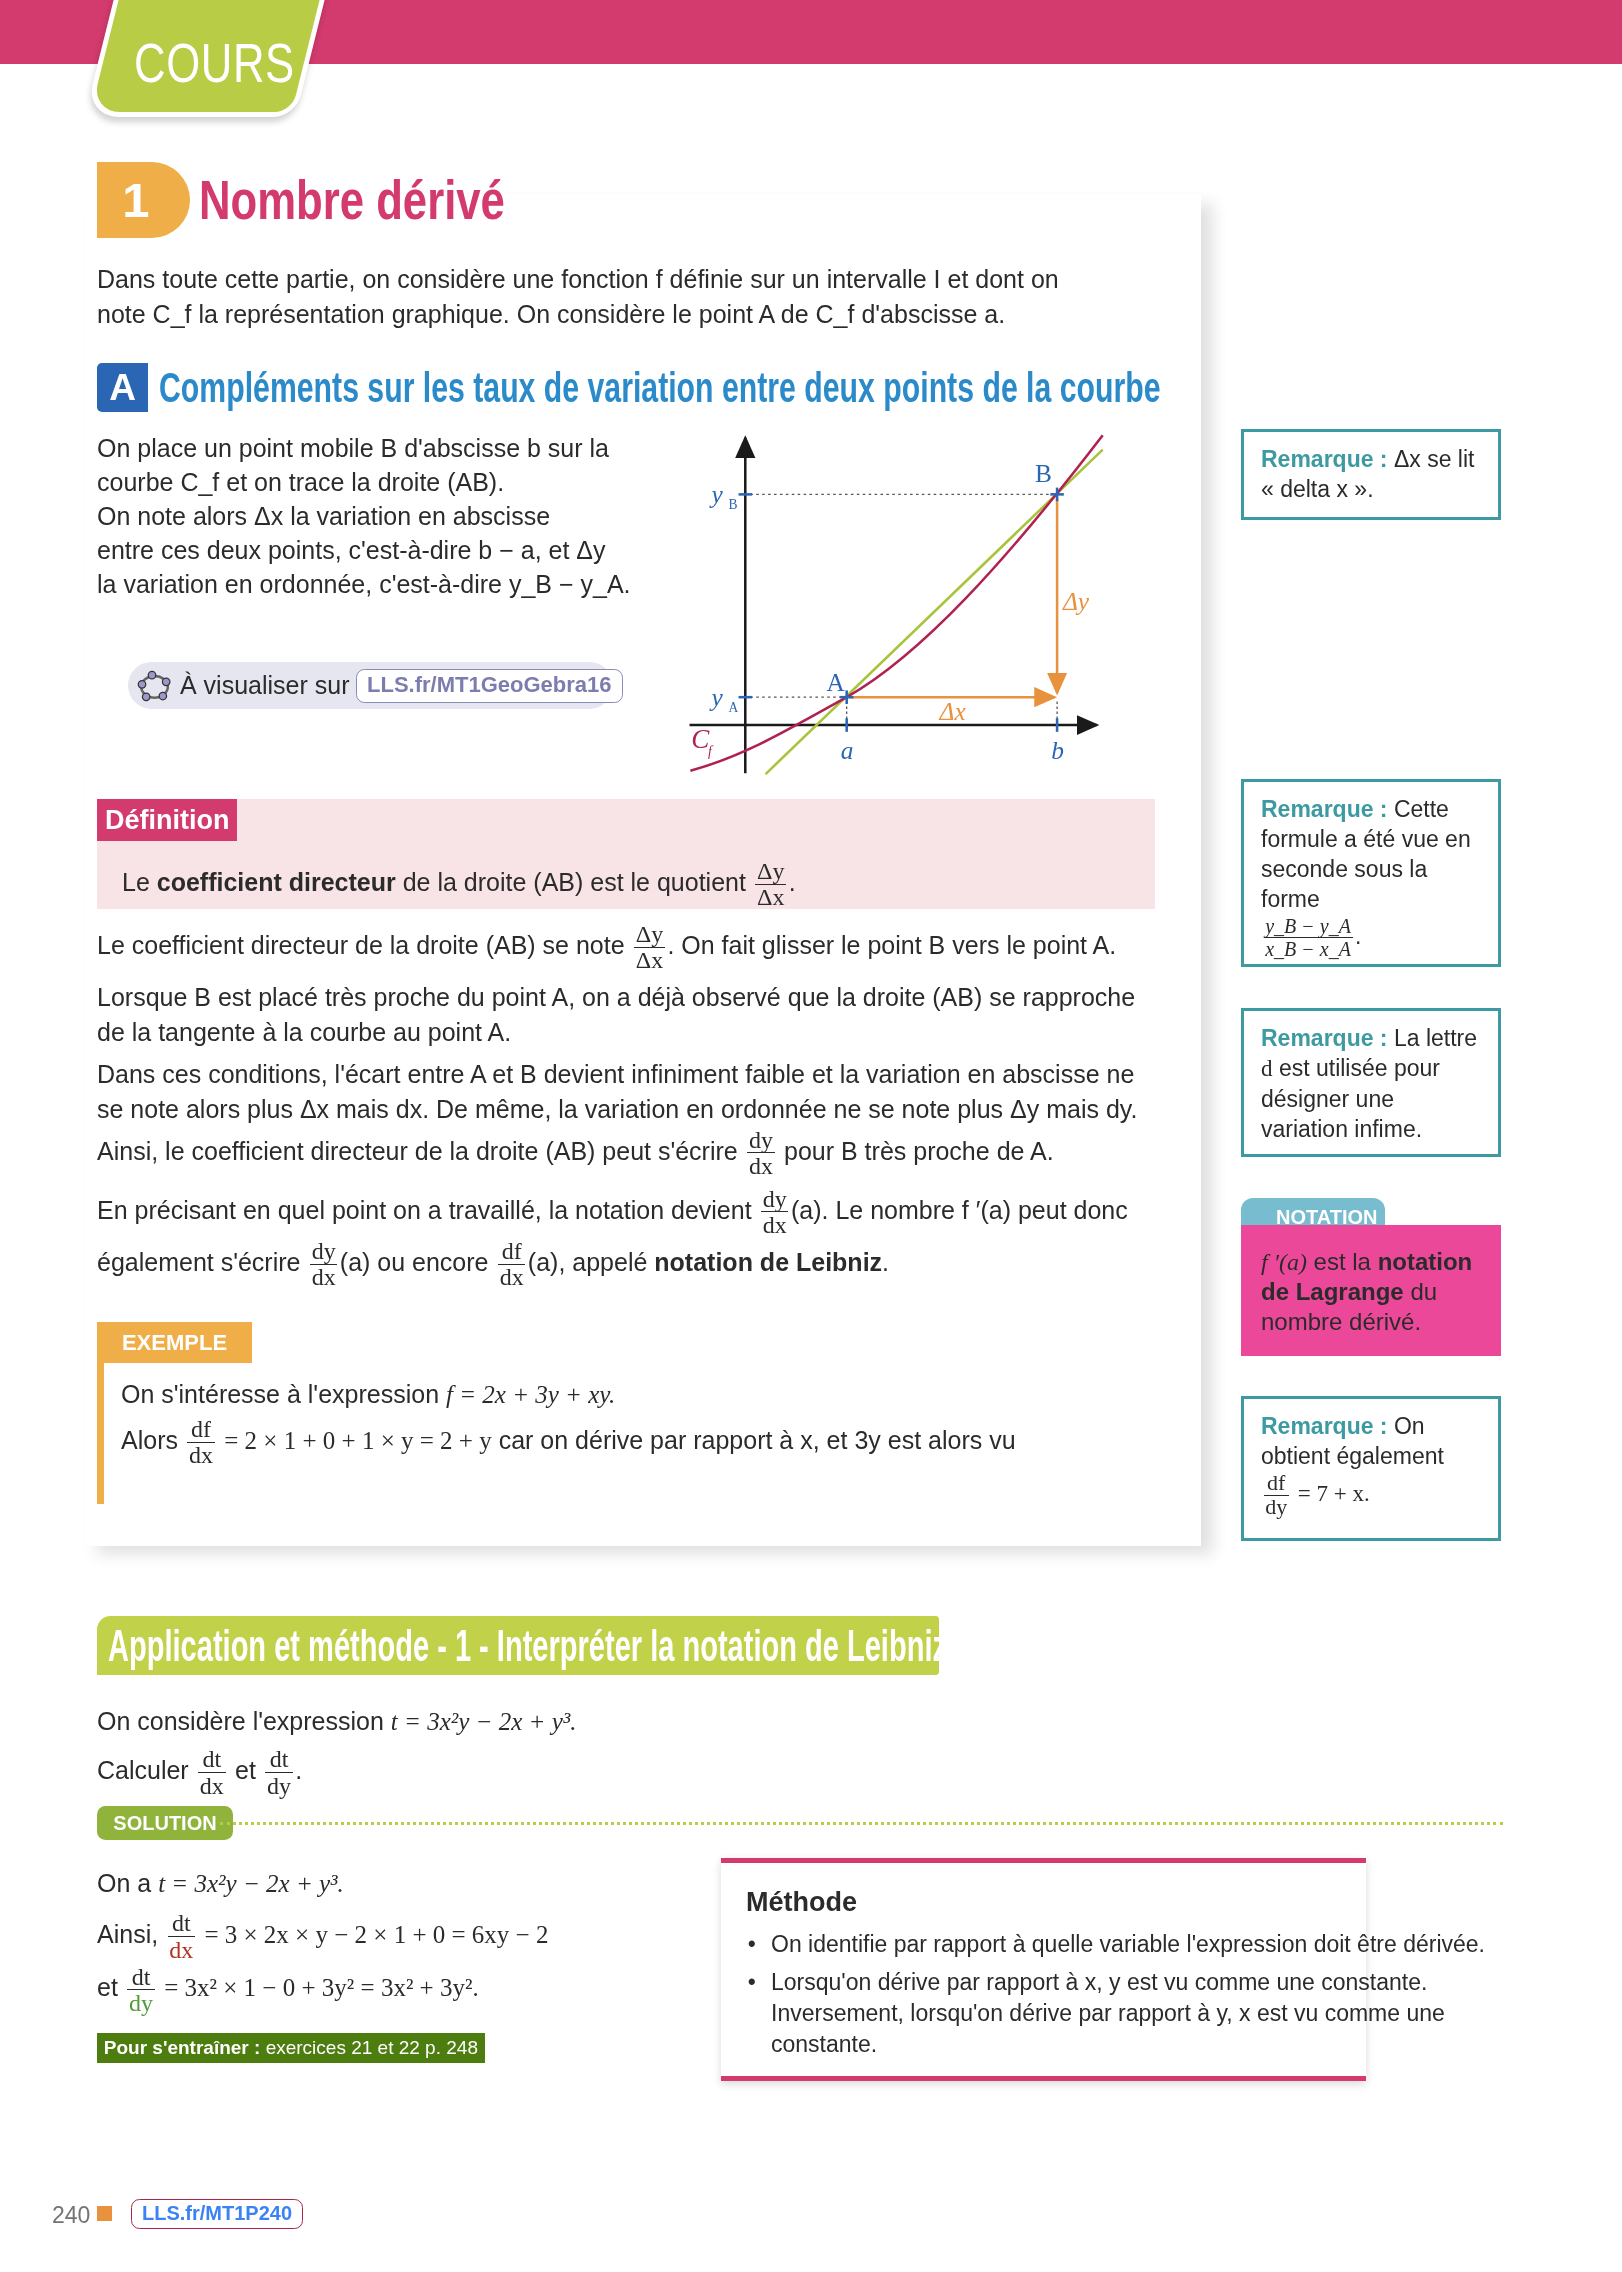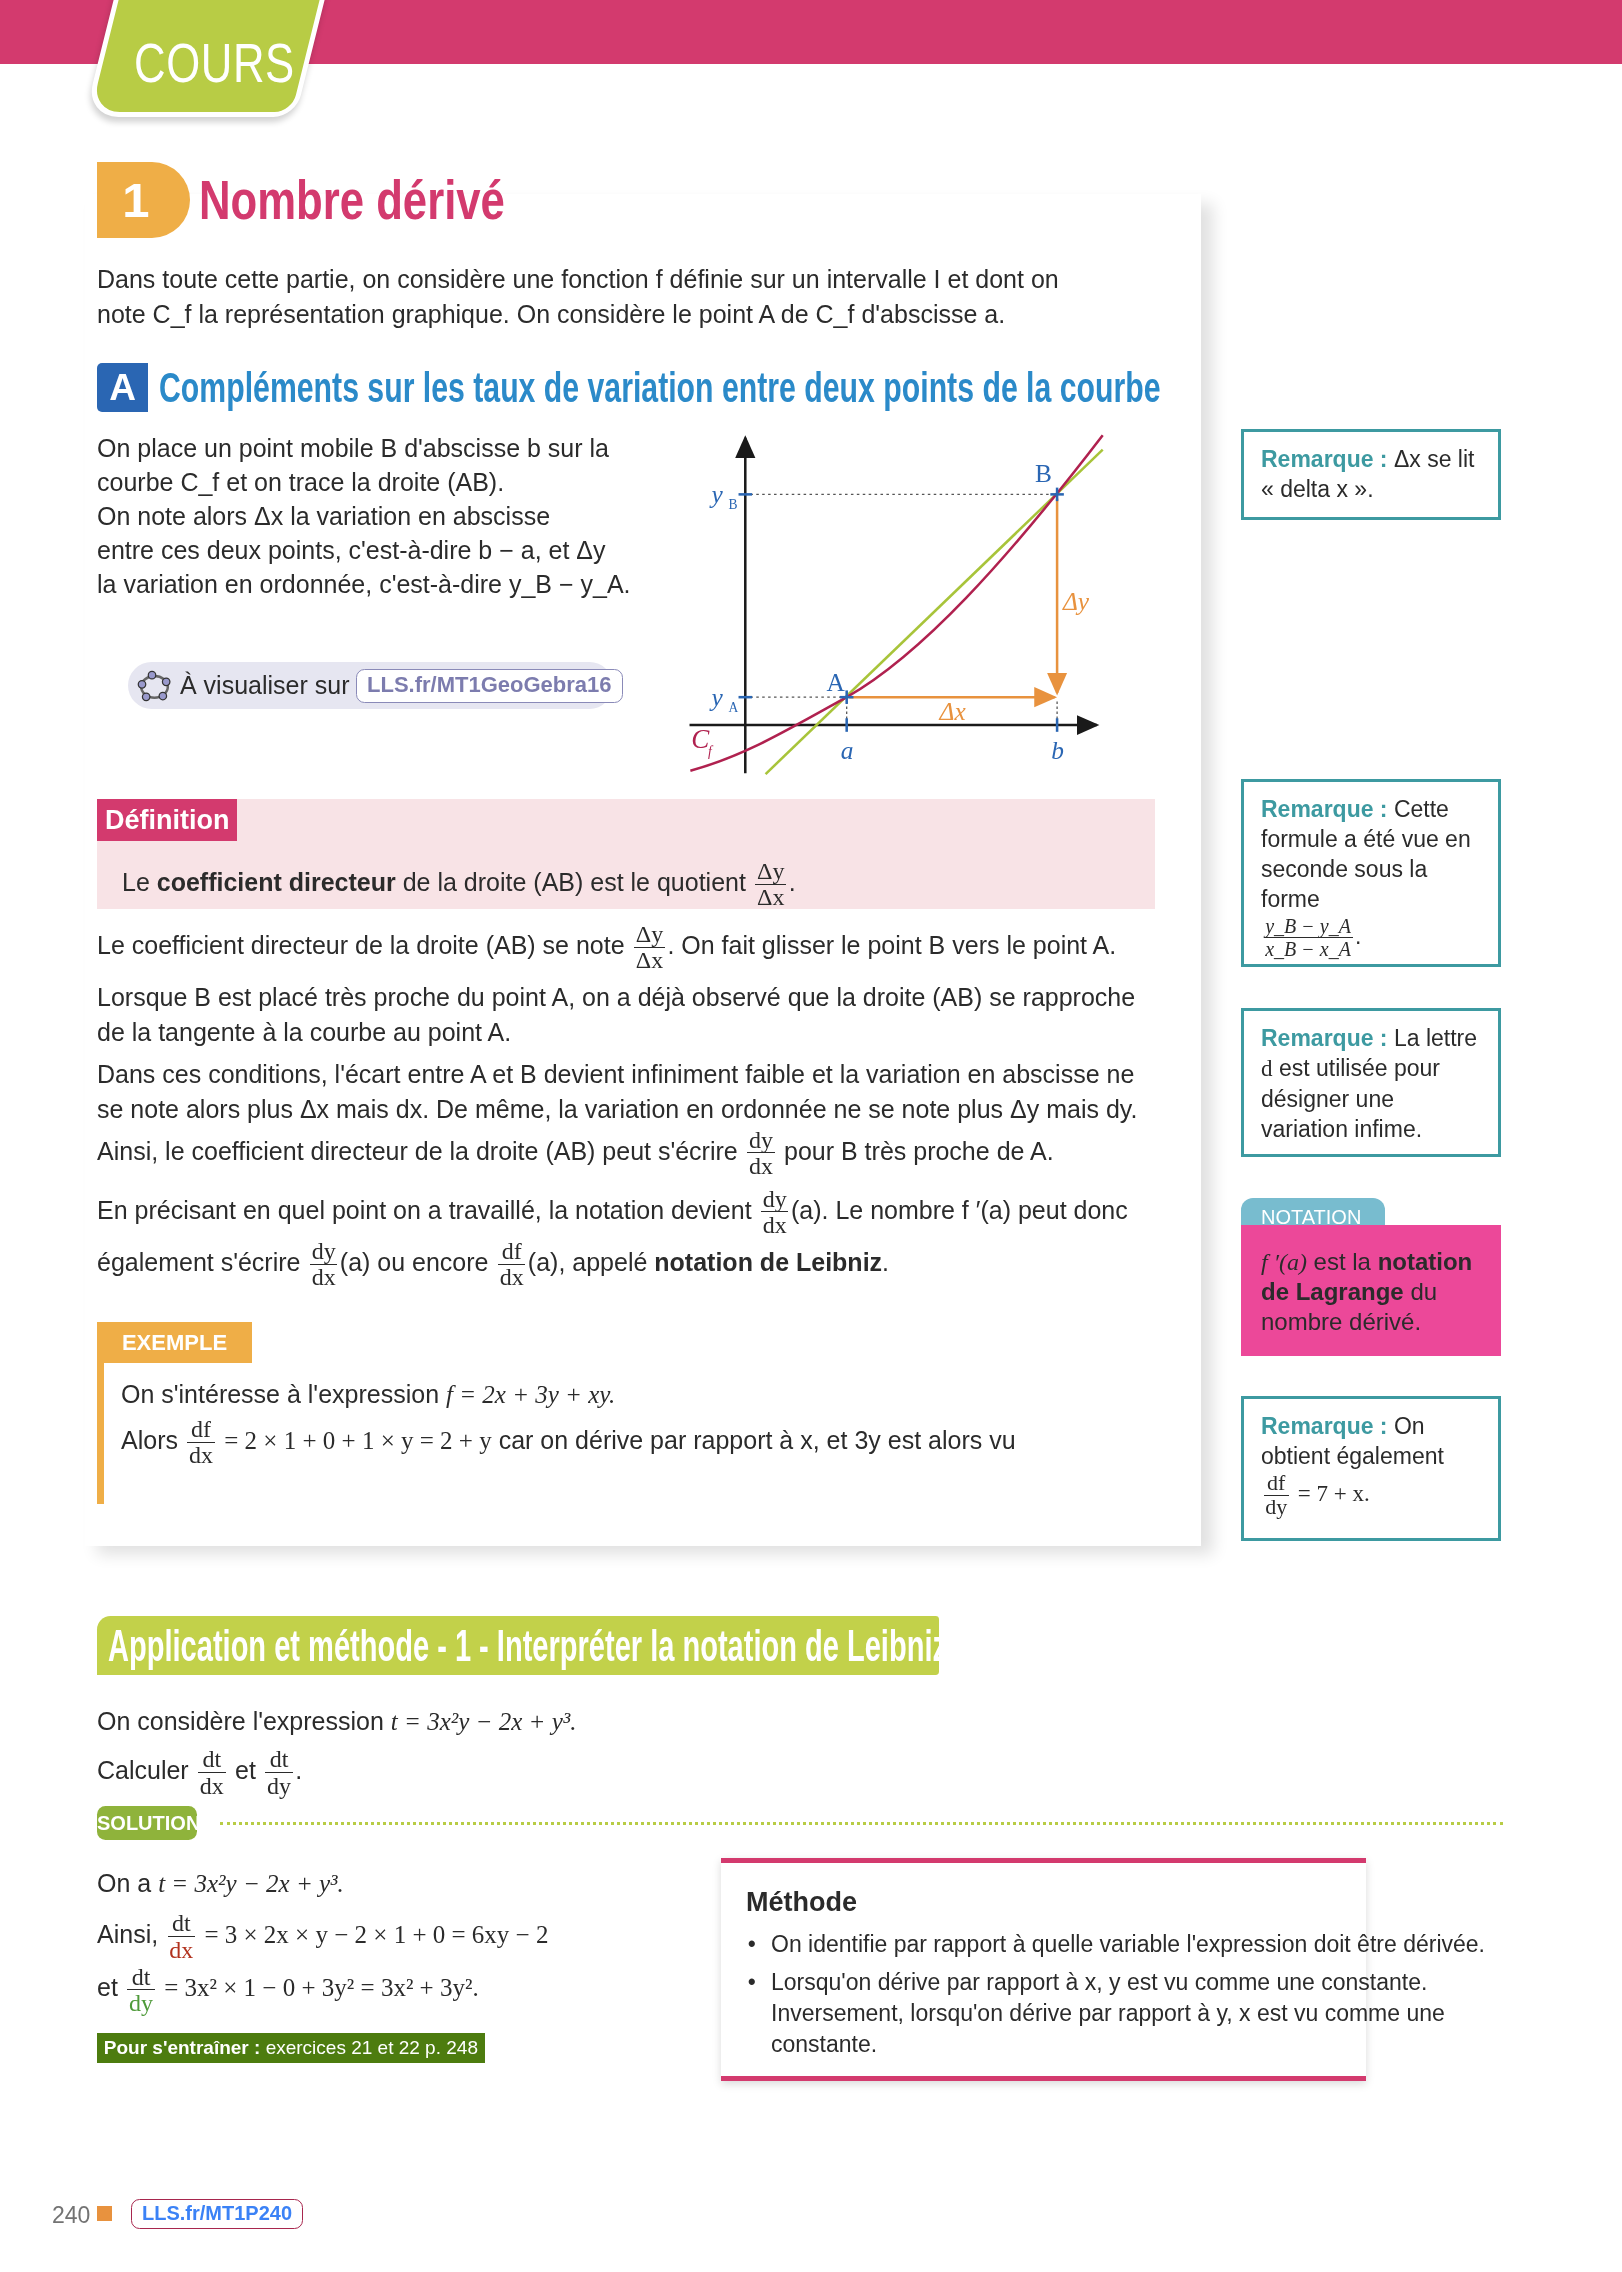--- a/index.html
+++ b/index.html
@@ -59,29 +59,29 @@
   #body-text div { margin-bottom: 6.8px; }
 
   #exemple-bar { position: absolute; left: 97px; top: 1322px; width: 6.8px; height: 182px; background: #efae47; }
   #exemple-label { position: absolute; left: 97px; top: 1322px; width: 155px; height: 41px; background: #efae47; color: #fff;
     font-size: 22px; font-weight: bold; text-align: center; line-height: 41px; }
   #exemple-text { left: 121px; top: 1373px; width: 1014px; font-size: 25px; line-height: 42px; }
 
   .notation-box { position: absolute; left: 1241px; top: 1225px; width: 260px; height: 131px; background: #ec4899; padding: 22px 20px;
     font-size: 24px; line-height: 30px; }
   #notation-tab { position: absolute; left: 1241px; top: 1198px; width: 144px; height: 39px; background: #78bccf; border-radius: 12px 12px 12px 0;
-    color: #fff; font-size: 20px; font-weight: normal; line-height: 39px; padding-left: 20px; }
+    color: #fff; font-size: 20px; font-weight: bold; line-height: 39px; padding-left: 35px; }
 
   #app-banner { position: absolute; left: 97px; top: 1616px; width: 842px; height: 59px; background: #c2d14a; border-radius: 13.5px 3.4px 3.4px 0; }
   #app-title { position: absolute; left: 108px; top: 1616px; font-size: 44px; font-weight: bold; color: #fff; line-height: 59px; white-space: nowrap;
     transform: scaleX(.66); transform-origin: left; }
 
   #app-statement { left: 97px; top: 1697px; width: 761px; font-size: 25px; line-height: 49px; }
 
-  #solution-label { position: absolute; left: 97px; top: 1806px; height: 34px; width: 100px; background: #8fb33b; border-radius: 8.5px;
+  #solution-label { position: absolute; left: 97px; top: 1806px; height: 34px; width: 136px; background: #8fb33b; border-radius: 8.5px;
     color: #fff; font-size: 20px; font-weight: bold; line-height: 34px; text-align: center; }
   #solution-dots { position: absolute; left: 220px; top: 1822px; width: 1283px; border-top: 3.4px dotted #b8cc45; }
 
   #solution-text { left: 97px; top: 1858px; width: 592px; font-size: 25px; line-height: 51px; }
 
   #practice { position: absolute; left: 97px; top: 2033px; height: 30px; padding: 0 6.8px; background: #4d7c0f; color: #fff; font-size: 19px; line-height: 30px; }
 
   #methode-box { position: absolute; left: 721px; top: 1858px; width: 645px; height: 223px; background: #fff; border-top: 5px solid #d33a6e;
     border-bottom: 5px solid #d33a6e; box-shadow: 0 3.4px 8.5px rgba(0,0,0,.15); }
   #methode-title { position: absolute; left: 25px; top: 24px; font-size: 27px; font-weight: bold; color: #2b2b2b; }

